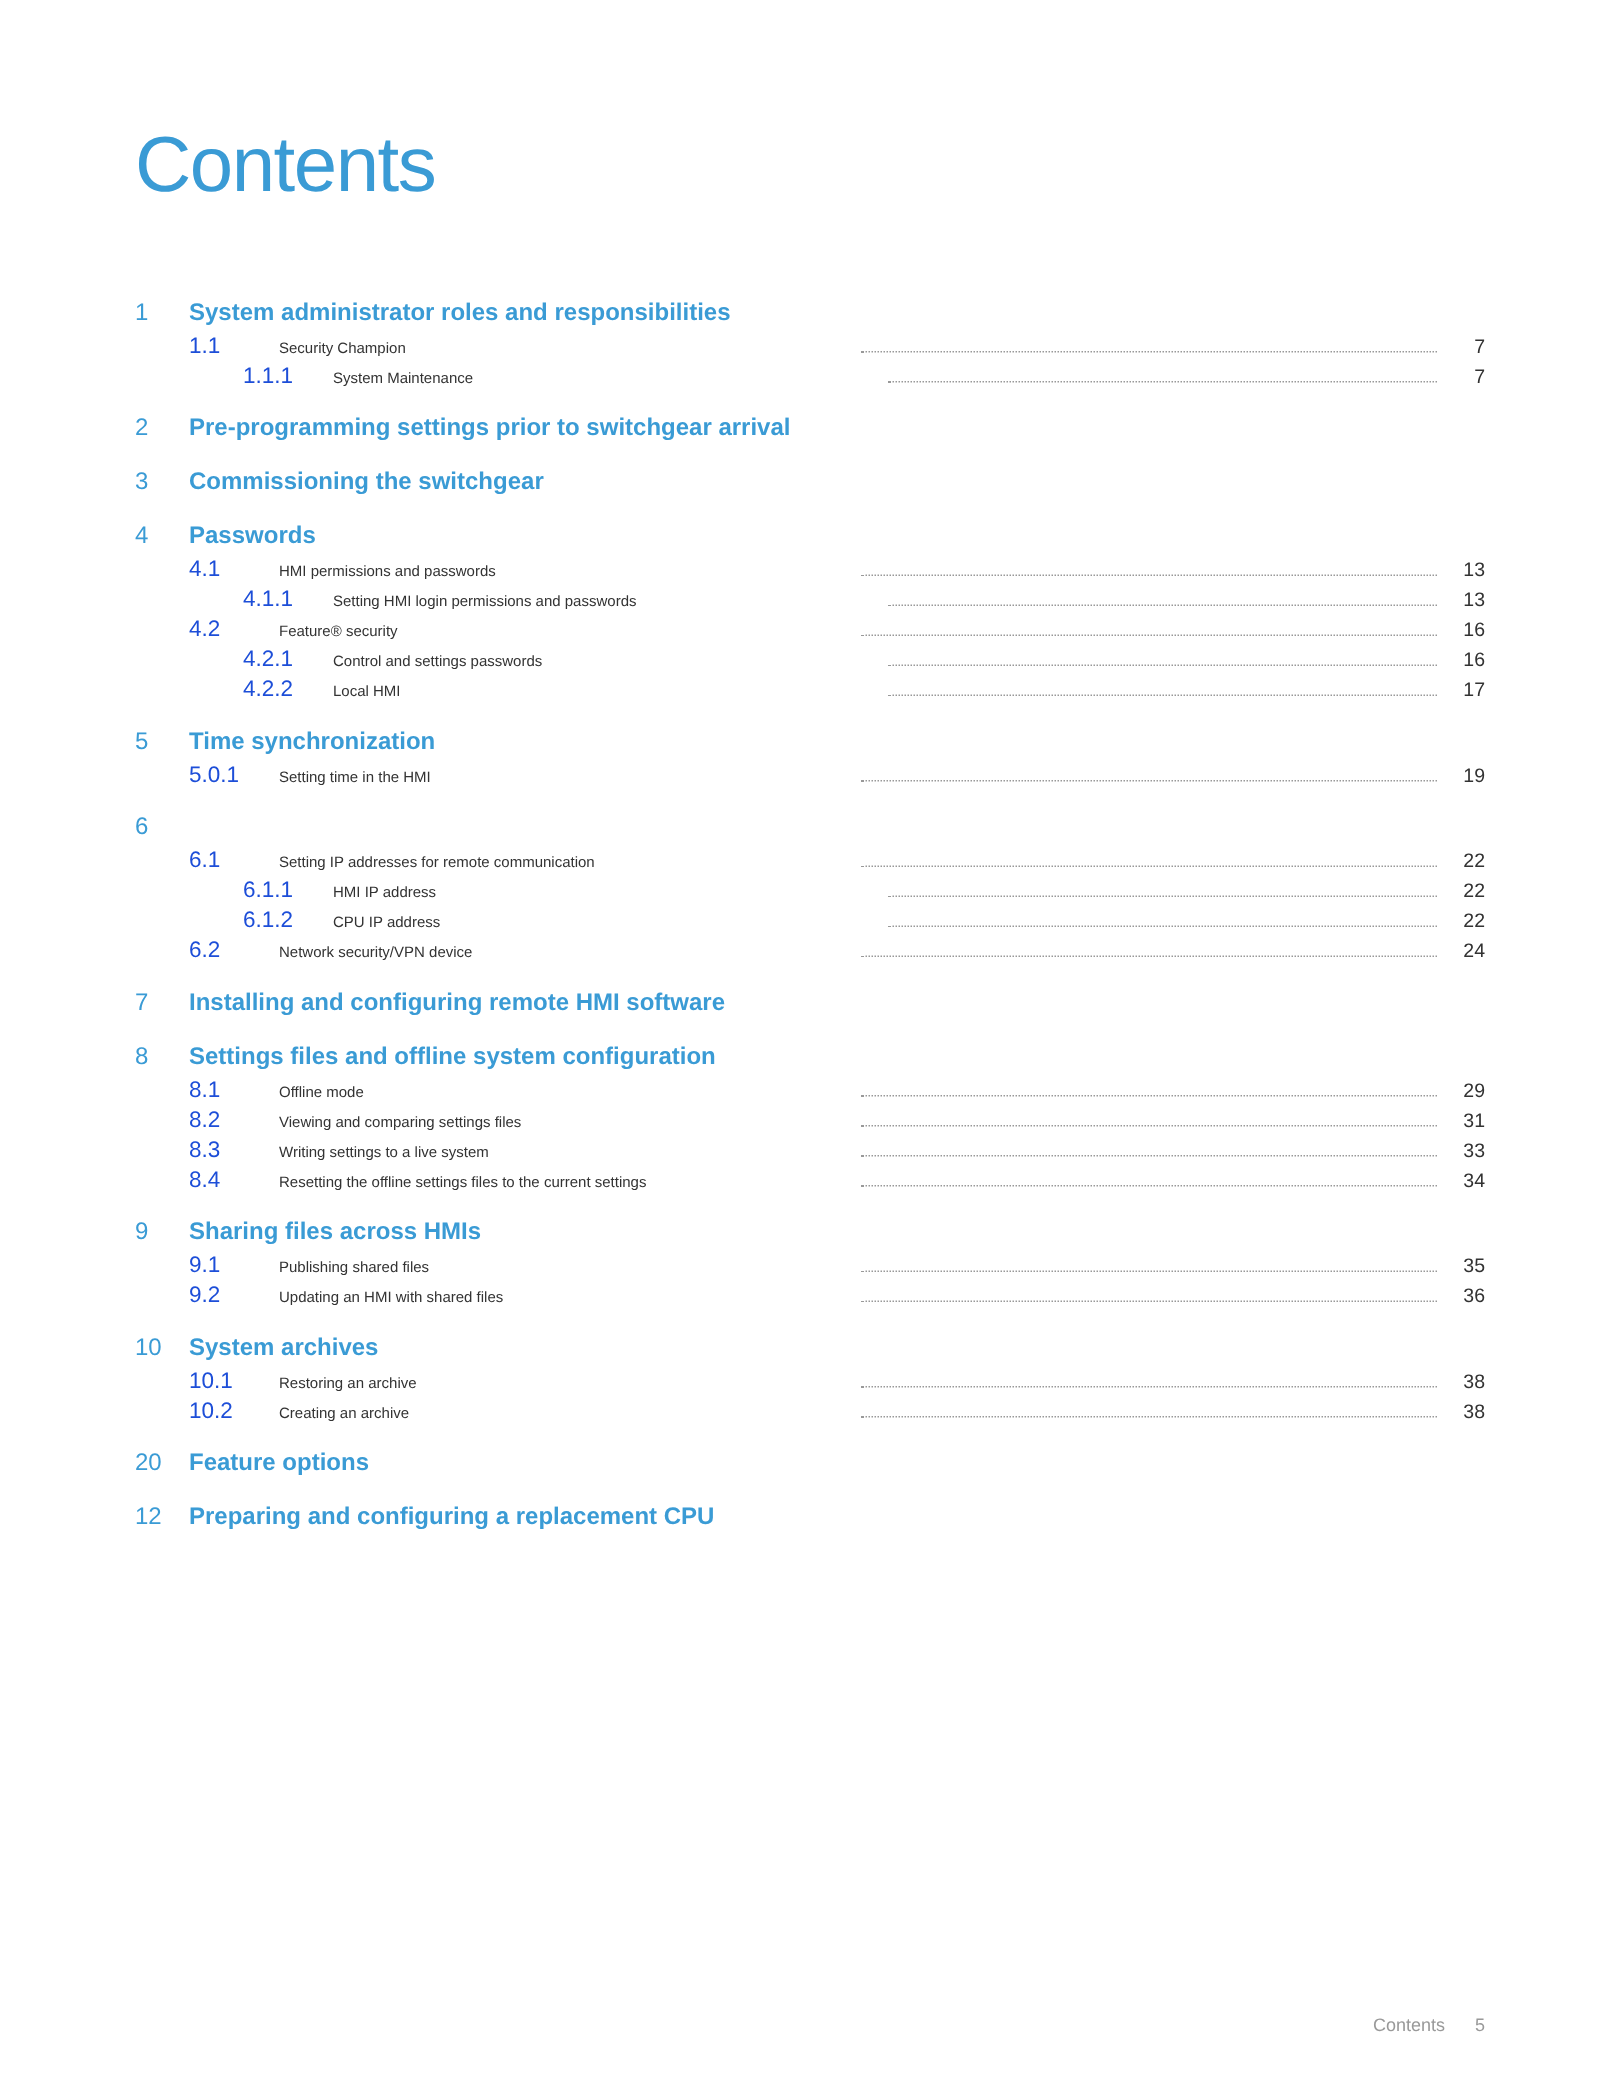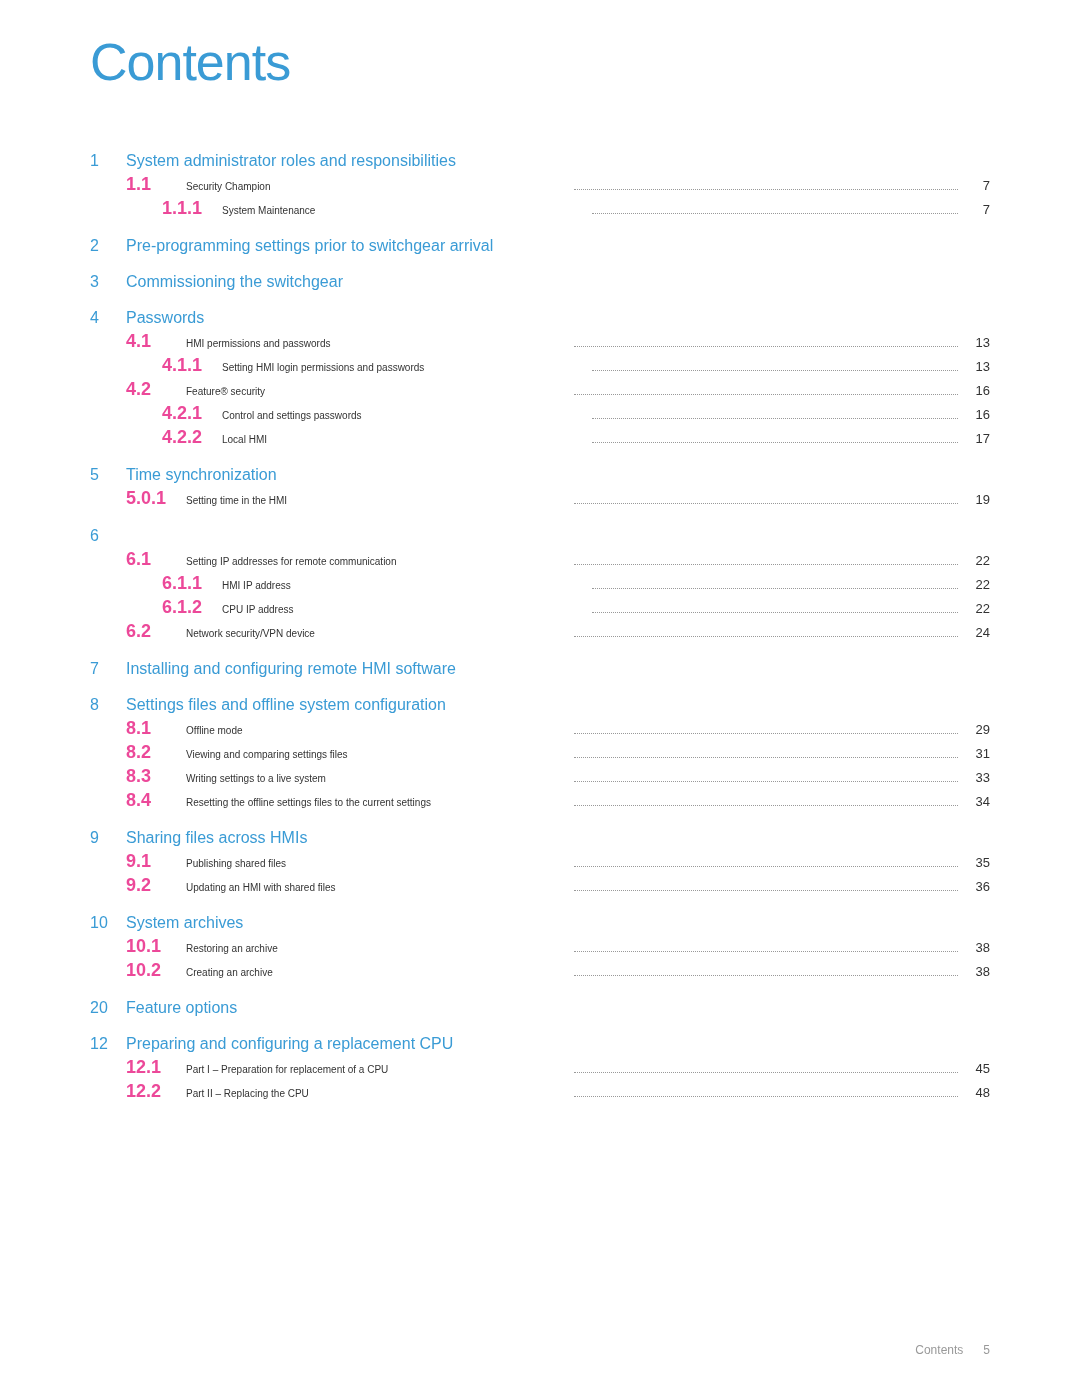--- a/index.html
+++ b/index.html
@@ -13,21 +13,21 @@
       font-family: Arial, Helvetica, sans-serif;
       width: 1080px;
       min-height: 1397px;
       position: relative;
     }
 
     .page {
       width: 1080px;
       min-height: 1397px;
       background: #ffffff;
-      padding: 32px 90px 80px 90px;
+      padding: 80px 90px 80px 90px;
       position: relative;
     }
 
     .title {
       font-size: 52px;
       font-weight: 300;
       color: #3a9bd5;
       margin-bottom: 60px;
       letter-spacing: -1px;
     }
@@ -49,21 +49,21 @@
     .section-number {
       font-size: 16px;
       color: #3a9bd5;
       min-width: 36px;
       font-weight: 400;
     }
 
     .section-title {
       font-size: 16px;
       color: #3a9bd5;
-      font-weight: 400;
+      font-weight: 700;
     }
 
     .subsections {
       margin-left: 36px;
     }
 
     .sub-entry {
       display: flex;
       align-items: baseline;
       margin-bottom: 3px;
@@ -76,25 +76,24 @@
     }
 
     .subsub-entry {
       display: flex;
       align-items: flex-start;
       margin-bottom: 3px;
       margin-left: 36px;
     }
 
     .sub-label {
-      font-size: 18px;
-      color: #ec4899;
+      font-size: 15px;
+      color: #1d4ed8;
       min-width: 60px;
       flex-shrink: 0;
-      font-weight: bold;
     }
 
     .sub-title {
       font-size: 10px;
       color: #333333;
       flex: 1;
     }
 
     .dots {
       flex: 1;
@@ -373,38 +372,20 @@
         <div class="section-header">
           <span class="section-number">20</span>
           <span class="section-title">Feature options</span>
         </div>
       </div>
       <div class="section-entry">
         <div class="section-header">
           <span class="section-number">12</span>
           <span class="section-title">Preparing and configuring a replacement CPU</span>
         </div>
-        <div class="subsections">
-          <div class="sub-entry">
-            <div class="sub-entry-inner">
-              <span class="sub-label">12.1</span>
-              <span class="sub-title">Part I – Preparation for replacement of a CPU</span>
-              <span class="dots"></span>
-              <span class="page-num">45</span>
-            </div>
-          </div>
-          <div class="sub-entry">
-            <div class="sub-entry-inner">
-              <span class="sub-label">12.2</span>
-              <span class="sub-title">Part II – Replacing the CPU</span>
-              <span class="dots"></span>
-              <span class="page-num">48</span>
-            </div>
-          </div>
-        </div>
       </div>
     </div>
 
   <div class="footer">
     <span class="footer-text">Contents</span>
     <span class="footer-page">5</span>
   </div>
 </div>
 
 </body></html>

